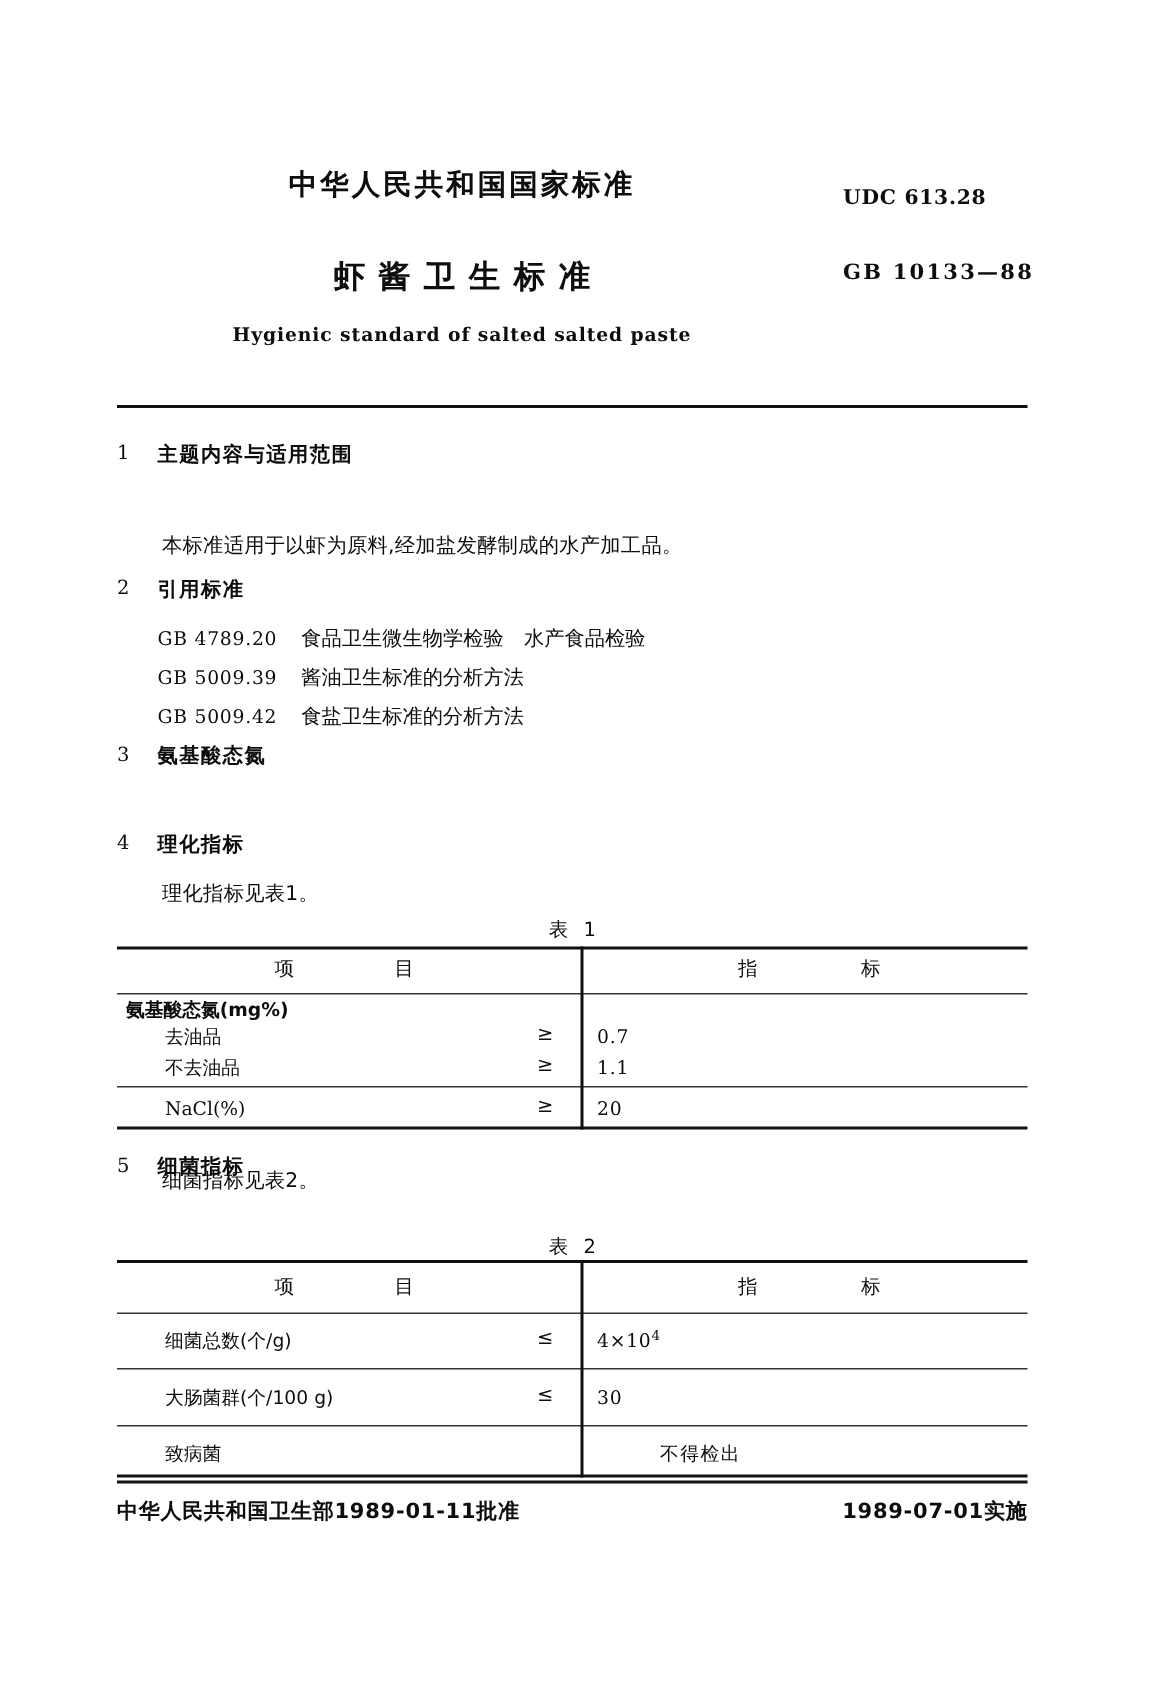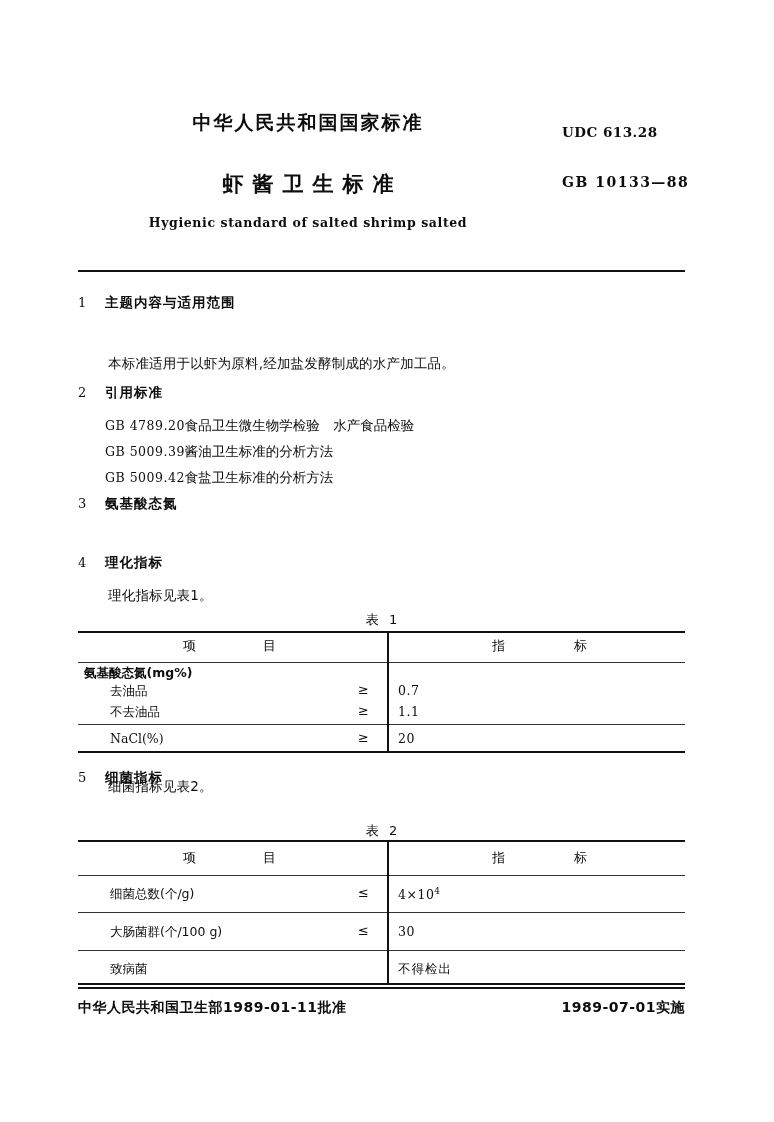--- a/index.html
+++ b/index.html
@@ -102,21 +102,21 @@
     position: absolute;
     left: 105px;
     font-size: 13.5px;
     white-space: nowrap;
   }
   .ref-code {
     font-family: "DejaVu Serif", "Liberation Serif", serif;
     font-size: 12.5px;
     letter-spacing: 0.5px;
   }
-  .ref-name { }
+  .ref-name { margin-left: 16px; }
 
   
   .tbl-caption {
     position: absolute;
     width: 607px;
     left: 78px;
     text-align: center;
     font-size: 13px;
     letter-spacing: 3px;
     text-indent: 3px;
@@ -158,20 +158,21 @@
     left: 398px;
     width: 297px;
     text-align: left;
     font-size: 12.5px;
     font-family: "DejaVu Serif", "Liberation Serif", serif;
     letter-spacing: 0.5px;
   }
   .cell-val.cn {
     font-family: "DejaVu Sans", sans-serif;
     letter-spacing: 1px;
+    margin-left: 42px;
   }
   .sup { font-size: 9px; vertical-align: super; }
 
   
   .rule-bottom {
     position: absolute;
     left: 78px; top: 987px;
     width: 607px;
     height: 2px;
     background: #111;
@@ -195,21 +196,21 @@
 </style>
 </head>
 <body>
 
 <div class="page">
 
   <div class="hdr-cn-title">中华人民共和国国家标准</div>
   <div class="hdr-udc">UDC 613.28</div>
   <div class="hdr-std-title">虾酱卫生标准</div>
   <div class="hdr-gbno">GB 10133—88</div>
-  <div class="hdr-en-title">Hygienic standard of salted shrimp salted</div>
+  <div class="hdr-en-title">Hygienic standard of salted salted paste</div>
   <div class="rule-top"></div>
 
   <div class="sec-num" style="top:295px">1</div>
   <div class="sec-head" style="left:105px; top:294px">主题内容与适用范围</div>
   <div class="para" style="top:355px">本标准适用于以虾为原料,经加盐发酵制成的水产加工品。</div>
 
   <div class="sec-num" style="top:385px">2</div>
   <div class="sec-head" style="left:105px; top:384px">引用标准</div>
 
   <div class="ref-line" style="top:417px">

